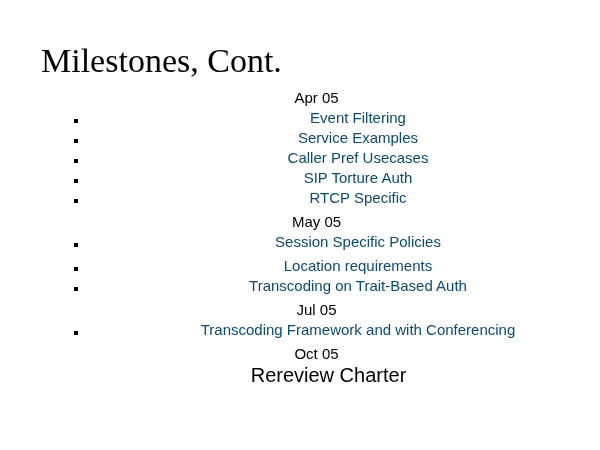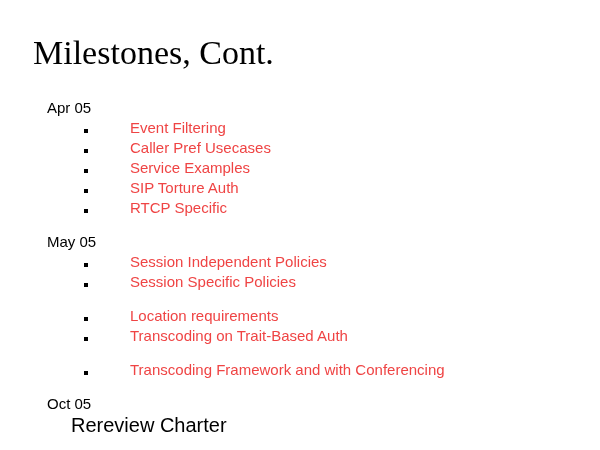--- a/index.html
+++ b/index.html
@@ -25,50 +25,51 @@
   #slide-title {
     position: absolute;
     left: 33px;
     top: 33px;
     font-family: "Liberation Serif", "DejaVu Serif", serif;
     font-size: 34px;
     line-height: 40px;
     font-weight: normal;
     color: #000000;
     white-space: nowrap;
-    margin: 0;
+    margin: 8px;
   }
   #slide-body {
     position: absolute;
     left: 0;
     top: 84px;
     width: 600px;
   }
   .month-group {
-    margin: 14px;
+    margin: 4px;
+    text-align: center;
   }
   .month-heading {
     font-family: "Liberation Sans", sans-serif;
     font-size: 15px;
     line-height: 20px;
     color: #000000;
     padding-left: 33px;
     white-space: nowrap;
   }
   .bullet-list {
     list-style: none;
     margin: 0;
     padding: 0;
   }
   .bullet-item {
     position: relative;
     font-family: "Liberation Sans", sans-serif;
     font-size: 15px;
     line-height: 20px;
-    color: #ef4444;
+    color: #0c4a6e;
     padding-left: 116px;
     white-space: nowrap;
   }
   .bullet-marker {
     position: absolute;
     left: 70px;
     top: 11px;
     width: 4px;
     height: 4px;
     background: #000000;
@@ -99,43 +100,42 @@
 
     <div class="month-group">
       <div class="month-heading">Apr 05</div>
       <ul class="bullet-list">
         <li class="bullet-item">
           <span class="bullet-marker"></span>
           <span>Event Filtering</span>
         </li>
         <li class="bullet-item">
           <span class="bullet-marker"></span>
-          <span>Caller Pref Usecases</span>
+          <span>Service Examples</span>
         </li>
         <li class="bullet-item">
           <span class="bullet-marker"></span>
-          <span>Service Examples</span>
+          <span>Caller Pref Usecases</span>
         </li>
         <li class="bullet-item">
           <span class="bullet-marker"></span>
           <span>SIP Torture Auth</span>
         </li>
         <li class="bullet-item">
           <span class="bullet-marker"></span>
           <span>RTCP Specific</span>
         </li>
       </ul>
     </div>
 
     <div class="month-group">
       <div class="month-heading">May 05</div>
       <ul class="bullet-list">
         <li class="bullet-item">
           <span class="bullet-marker"></span>
-          <span>Session Independent Policies</span>
         </li>
         <li class="bullet-item">
           <span class="bullet-marker"></span>
           <span>Session Specific Policies</span>
         </li>
       </ul>
     </div>
 
     <div class="month-group">
       <ul class="bullet-list">
@@ -144,20 +144,21 @@
           <span>Location requirements</span>
         </li>
         <li class="bullet-item">
           <span class="bullet-marker"></span>
           <span>Transcoding on Trait-Based Auth</span>
         </li>
       </ul>
     </div>
 
     <div class="month-group">
+      <div class="month-heading">Jul 05</div>
       <ul class="bullet-list">
         <li class="bullet-item">
           <span class="bullet-marker"></span>
           <span>Transcoding Framework and with Conferencing</span>
         </li>
       </ul>
     </div>
 
     <div class="month-group">
       <div class="month-heading">Oct 05</div>

